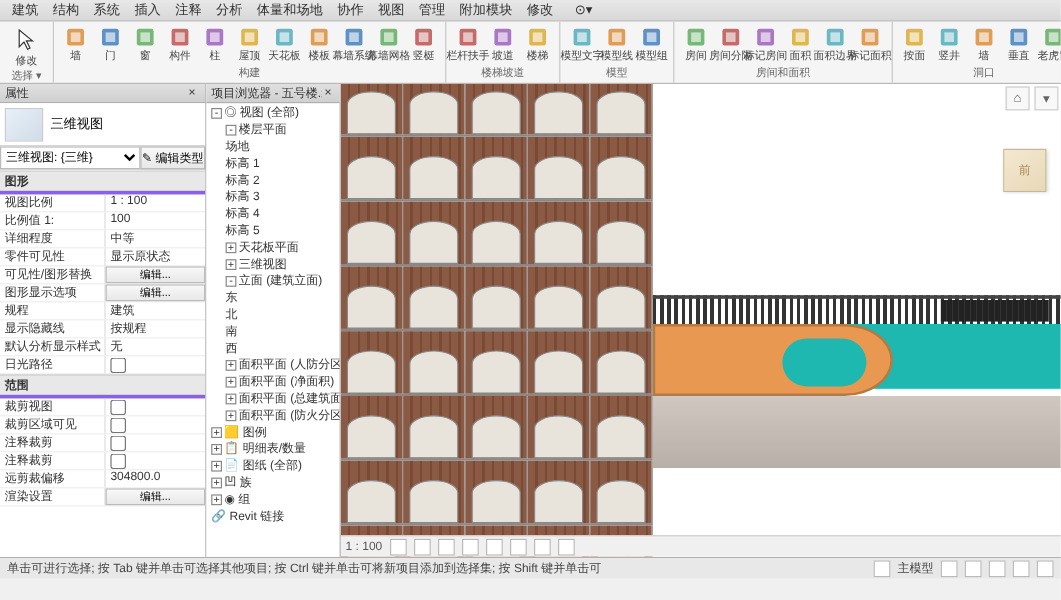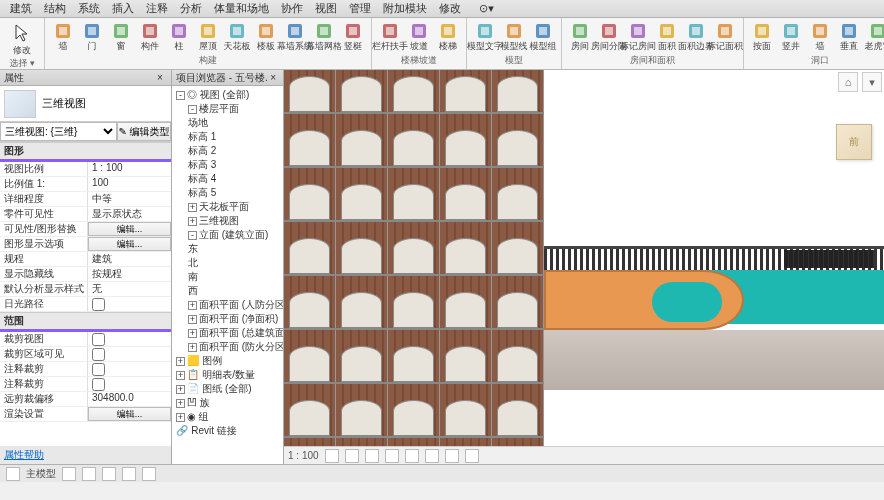--- a/index.html
+++ b/index.html
@@ -477,21 +477,20 @@
         </div>
         <div class="prop-row">
           <div class="prop-k">远剪裁偏移</div>
           <div class="prop-v">304800.0</div>
         </div>
         <div class="prop-row">
           <div class="prop-k">渲染设置</div>
           <div class="prop-btn"><button>编辑...</button></div>
         </div>
       </div>
-    <div class="help-link">属性帮助</div>
   </div>
 
   <div class="browser">
     <div class="panel-title">
       <span style="overflow:hidden;white-space:nowrap;">项目浏览器 - 五号楼.终稿</span>
       <span class="x">×</span>
     </div>
     <div class="tree" id="tree">
         <div class="tree-node"><span class="tg">-</span>◎ 视图 (全部)</div>
         <div class="tree-node tree-child"><span class="tg">-</span>楼层平面</div>
@@ -698,20 +697,21 @@
       <span class="ic"></span>
       <span class="ic"></span>
       <span class="ic"></span>
       <span class="ic"></span>
       <span class="ic"></span>
     </div>
   </div>
 </div>
 
 <div class="statusbar">
+  <span>单击可进行选择; 按 Tab 键并单击可选择其他项目; 按 Ctrl 键并单击可将新项目添加到选择集; 按 Shift 键并单击可</span>
   <div class="right">
     <span class="ic"></span>
     <span>主模型</span>
     <span class="ic"></span>
     <span class="ic"></span>
     <span class="ic"></span>
     <span class="ic"></span>
     <span class="ic"></span>
   </div>
 </div>

